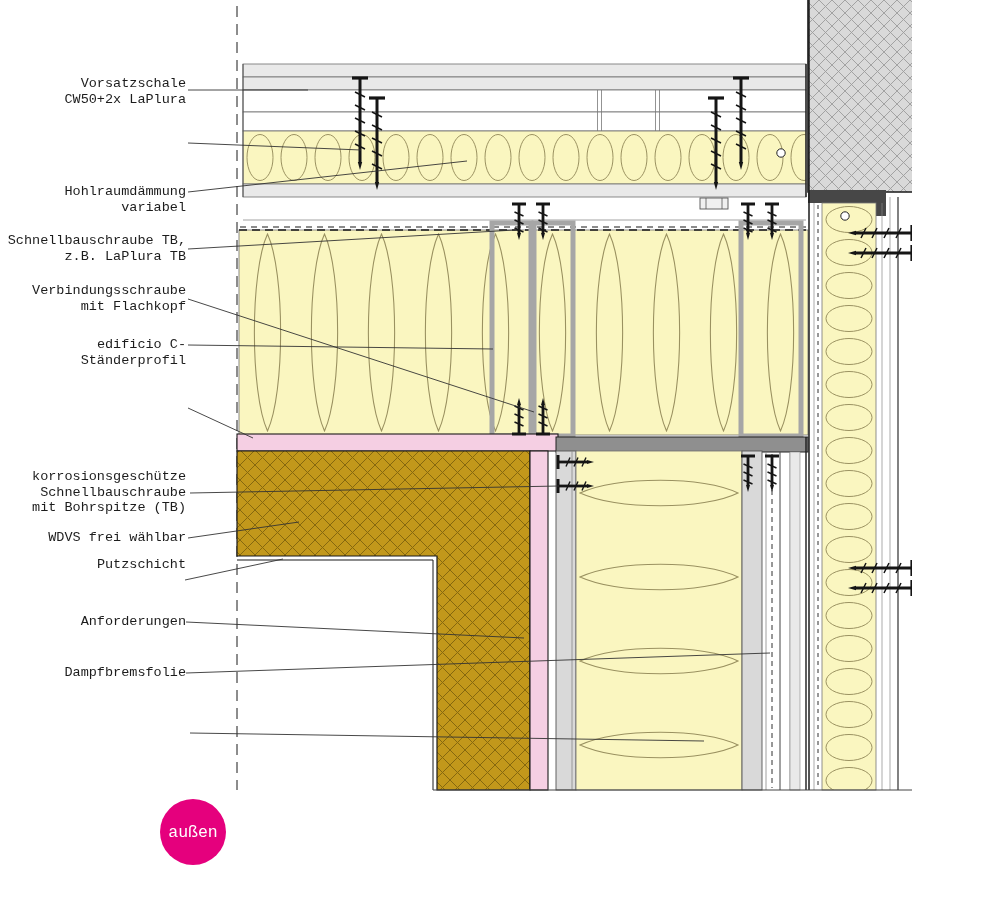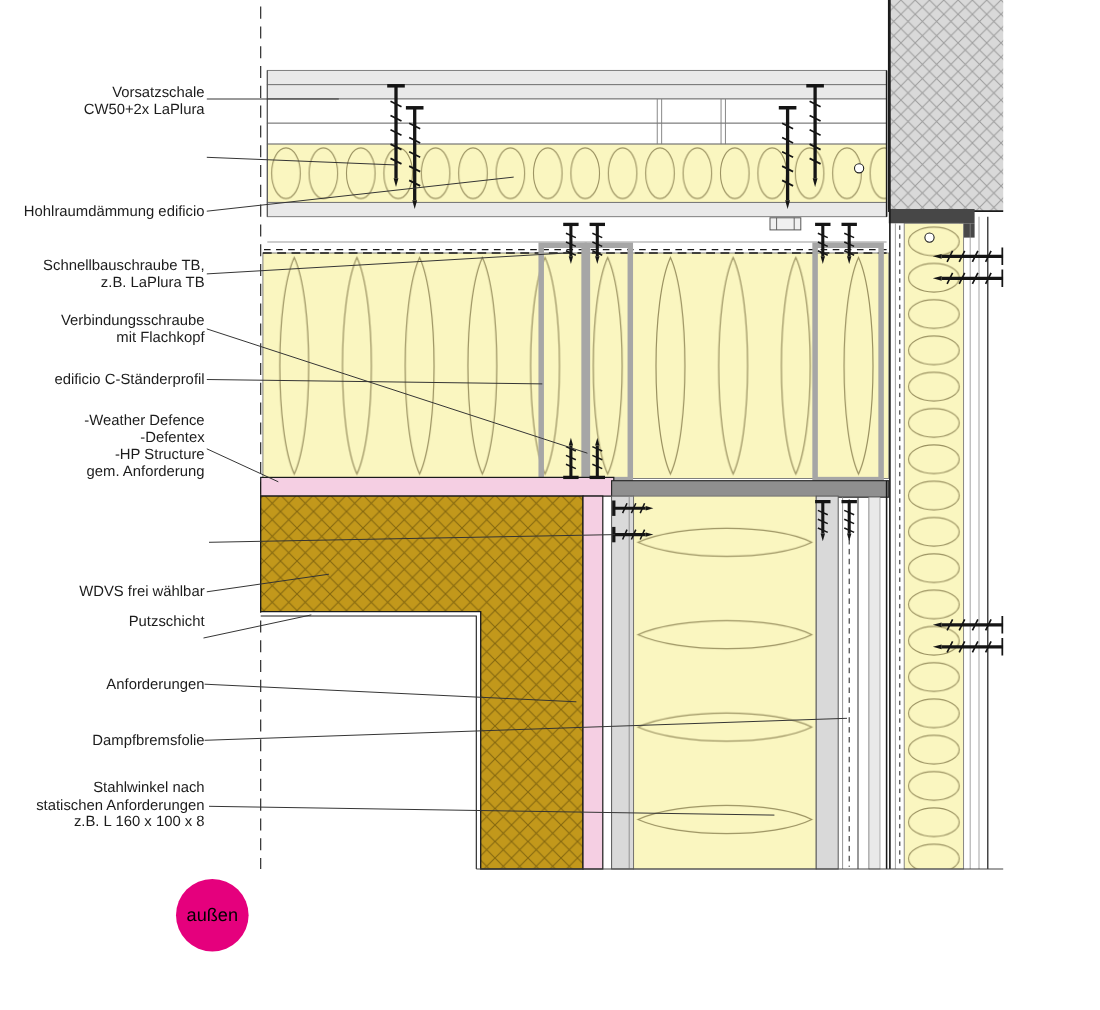--- a/index.html
+++ b/index.html
@@ -1,22 +1,22 @@
 <!DOCTYPE html>
 <html><head>
 <meta charset="utf-8">
 <style>
   html,body{margin:0;padding:0;background:#fff;}
   .page{position:relative;width:912px;height:918px;background:#fff;
-        font-family:Liberation Sans, sans-serif;overflow:hidden;}
+        font-family:Liberation Mono, monospace;overflow:hidden;}
   .drawing-svg{position:absolute;left:0;top:0;}
   .label{position:absolute;left:0;width:186px;text-align:right;
          font-size:13.5px;line-height:15.6px;color:#1c1c1c;white-space:pre-line;}
   .badge{position:absolute;width:66px;height:66px;border-radius:50%;
-         background:#e5007d;color:#000000;display:flex;align-items:center;
+         background:#e5007d;color:#ffffff;display:flex;align-items:center;
          justify-content:center;font-size:16.5px;}
 </style>
 </head>
 <body>
 
 <div class="page">
 
   <svg class="drawing-svg" width="1000" height="918" viewBox="0 0 1000 918">
     <defs>
       <pattern id="pat-loop-sm-h" width="34" height="53" patternUnits="userSpaceOnUse" patternTransform="translate(243,131)">
@@ -186,33 +186,29 @@
       <line x1="188" y1="538" x2="299" y2="522"></line>
       <line x1="185" y1="580" x2="283" y2="559"></line>
       <line x1="186" y1="622" x2="524" y2="638"></line>
       <line x1="186" y1="673" x2="770" y2="653"></line>
       <line x1="190" y1="733" x2="704" y2="741"></line>
     </g>
   </svg>
 
   <div class="label" style="top:76px">Vorsatzschale
 CW50+2x LaPlura</div>
-  <div class="label" style="top:184px">Hohlraumdämmung edificio</div>
+  <div class="label" style="top:184px">Hohlraumdämmung variabel</div>
   <div class="label" style="top:283px">Verbindungsschraube
 mit Flachkopf</div>
   <div class="label" style="top:233px">Schnellbauschraube TB,
 z.B. LaPlura TB</div>
   <div class="label" style="top:337px">edificio C-Ständerprofil</div>
-  <div class="label" style="top:374px">-Weather Defence
--Defentex
--HP Structure
-gem. Anforderung</div>
+  <div class="label" style="top:469px">korrosionsgeschütze
+Schnellbauschraube
+mit Bohrspitze (TB)</div>
   <div class="label" style="top:530px">WDVS frei wählbar</div>
   <div class="label" style="top:557px">Putzschicht</div>
   <div class="label" style="top:614px">Anforderungen</div>
   <div class="label" style="top:665px">Dampfbremsfolie</div>
-  <div class="label" style="top:708px">Stahlwinkel nach
-statischen Anforderungen
-z.B. L 160 x 100 x 8</div>
 
   <div class="badge" style="left:160px;top:799px">außen</div>
 
 </div>
 
 </body></html>

